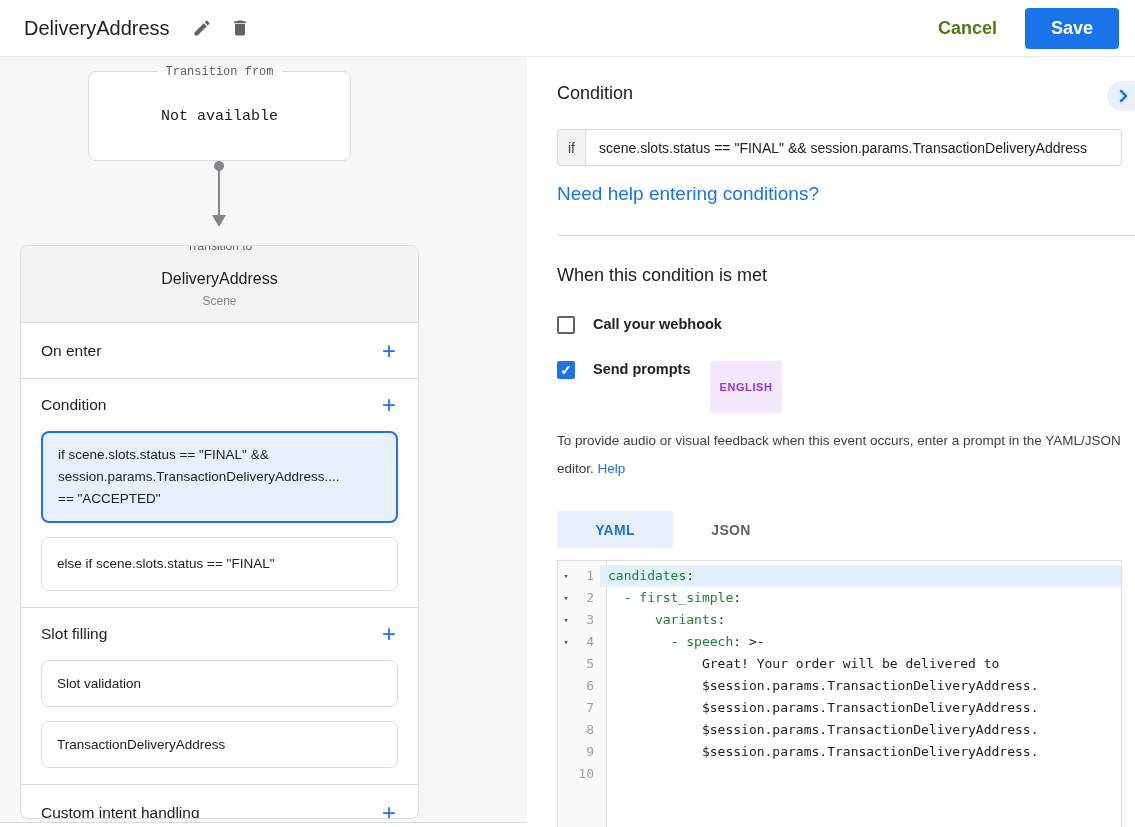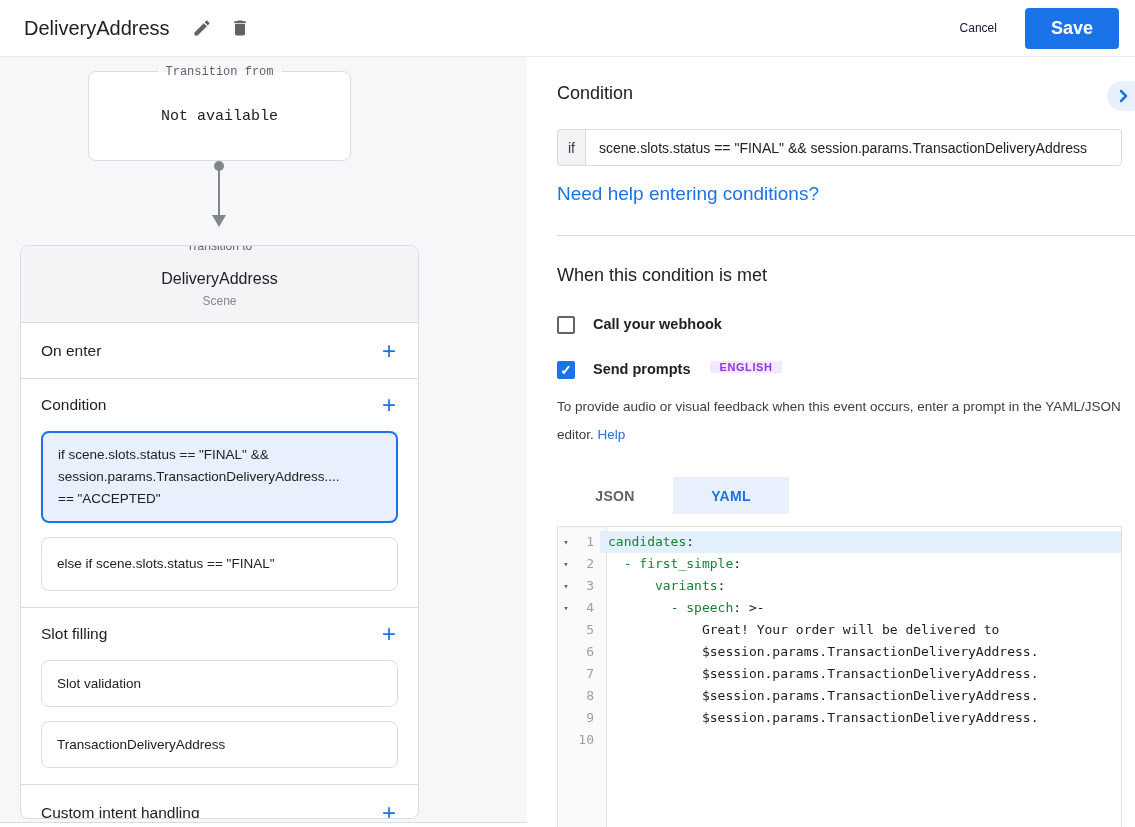--- a/index.html
+++ b/index.html
@@ -7,21 +7,21 @@
     font-family:"Liberation Sans", sans-serif; color:#202124; }
 
   
   .topbar { height:57px; background:#fff; border-bottom:1px solid #e8eaed;
     display:flex; align-items:center; padding:0 16px 0 24px; }
   .title { font-size:20px; color:#202124; margin-right:18px; }
   .icon-btn { background:none; border:none; cursor:pointer; padding:4px; margin-right:10px;
     display:flex; align-items:center; }
   .icon-btn svg { fill:#5f6368; }
   .topbar-spacer { flex:1; }
-  .cancel-btn { background:none; border:none; color:#0f172a; font-size:12px; font-weight:400;
+  .cancel-btn { background:none; border:none; color:#4d7c0f; font-size:18px; font-weight:700;
     font-family:inherit; margin-right:28px; cursor:pointer; }
   .save-btn { background:#1a73e8; border:none; color:#fff; font-size:18px; font-weight:700;
     font-family:inherit; border-radius:4px; padding:10px 26px; cursor:pointer; }
 
   
   .main { display:flex; height:770px; }
   .left-pane { width:527px; background:#f6f7f9; position:relative; flex:none; }
   .right-pane { flex:1; background:#fff; position:relative; padding:0 0 0 30px; }
 
   
@@ -82,21 +82,21 @@
     text-decoration:none; cursor:pointer; }
   .r-divider { height:1px; background:#dadce0; margin:30px 0 0 0; width:578px; }
 
   .check-row { display:flex; align-items:flex-start; margin-top:30px; }
   .checkbox { width:18px; height:18px; border:2px solid #5f6368; border-radius:2px;
     background:#fff; margin-right:18px; cursor:pointer; flex:none; }
   .checkbox.checked { background:#1a73e8; border-color:#1a73e8; color:#fff;
     display:flex; align-items:center; justify-content:center; font-size:14px; font-weight:700; }
   .check-label { font-size:14.5px; font-weight:700; color:#202124; }
   .lang-badge { margin-left:20px; background:#f3e8fd; color:#9334e6; font-size:11px;
-    font-weight:700; letter-spacing:0.6px; padding:0 9px; border-radius:2px; }
+    font-weight:700; letter-spacing:0.6px; padding:20px 9px; border-radius:2px; }
 
   .hint { margin-top:14px; font-size:13.5px; line-height:28px; color:#3c4043; width:570px; }
   .hint a { color:#1a73e8; text-decoration:none; cursor:pointer; }
 
   .tabs { display:flex; margin-top:28px; }
   .tab { height:37px; width:116px; display:flex; align-items:center; justify-content:center;
     font-size:14px; font-weight:700; letter-spacing:0.3px; color:#5f6368; cursor:pointer;
     background:none; border:none; font-family:inherit; }
   .tab.active { background:#e8f0fe; color:#1a73e8; }
 
@@ -239,22 +239,22 @@
       <span class="checkbox checked">
           <span>✓</span>
         </span>
       <span class="check-label">Send prompts</span>
       <span class="lang-badge">ENGLISH</span>
     </div>
 
     <div class="hint"><span>To provide audio or visual feedback when this event occurs, enter a prompt in the YAML/JSON editor.</span> <a>Help</a></div>
 
     <div class="tabs">
+      <button class="tab active">YAML</button>
       <button class="tab">JSON</button>
-      <button class="tab active">YAML</button>
     </div>
 
     <div class="editor">
       <div>
           <div class="crow">
             <span class="fold">▾</span>
             <span class="lnum">1</span>
             <span class="codetext hl"><span class="key">candidates</span><span class="plain">:</span></span>
           </div>
           <div class="crow">

